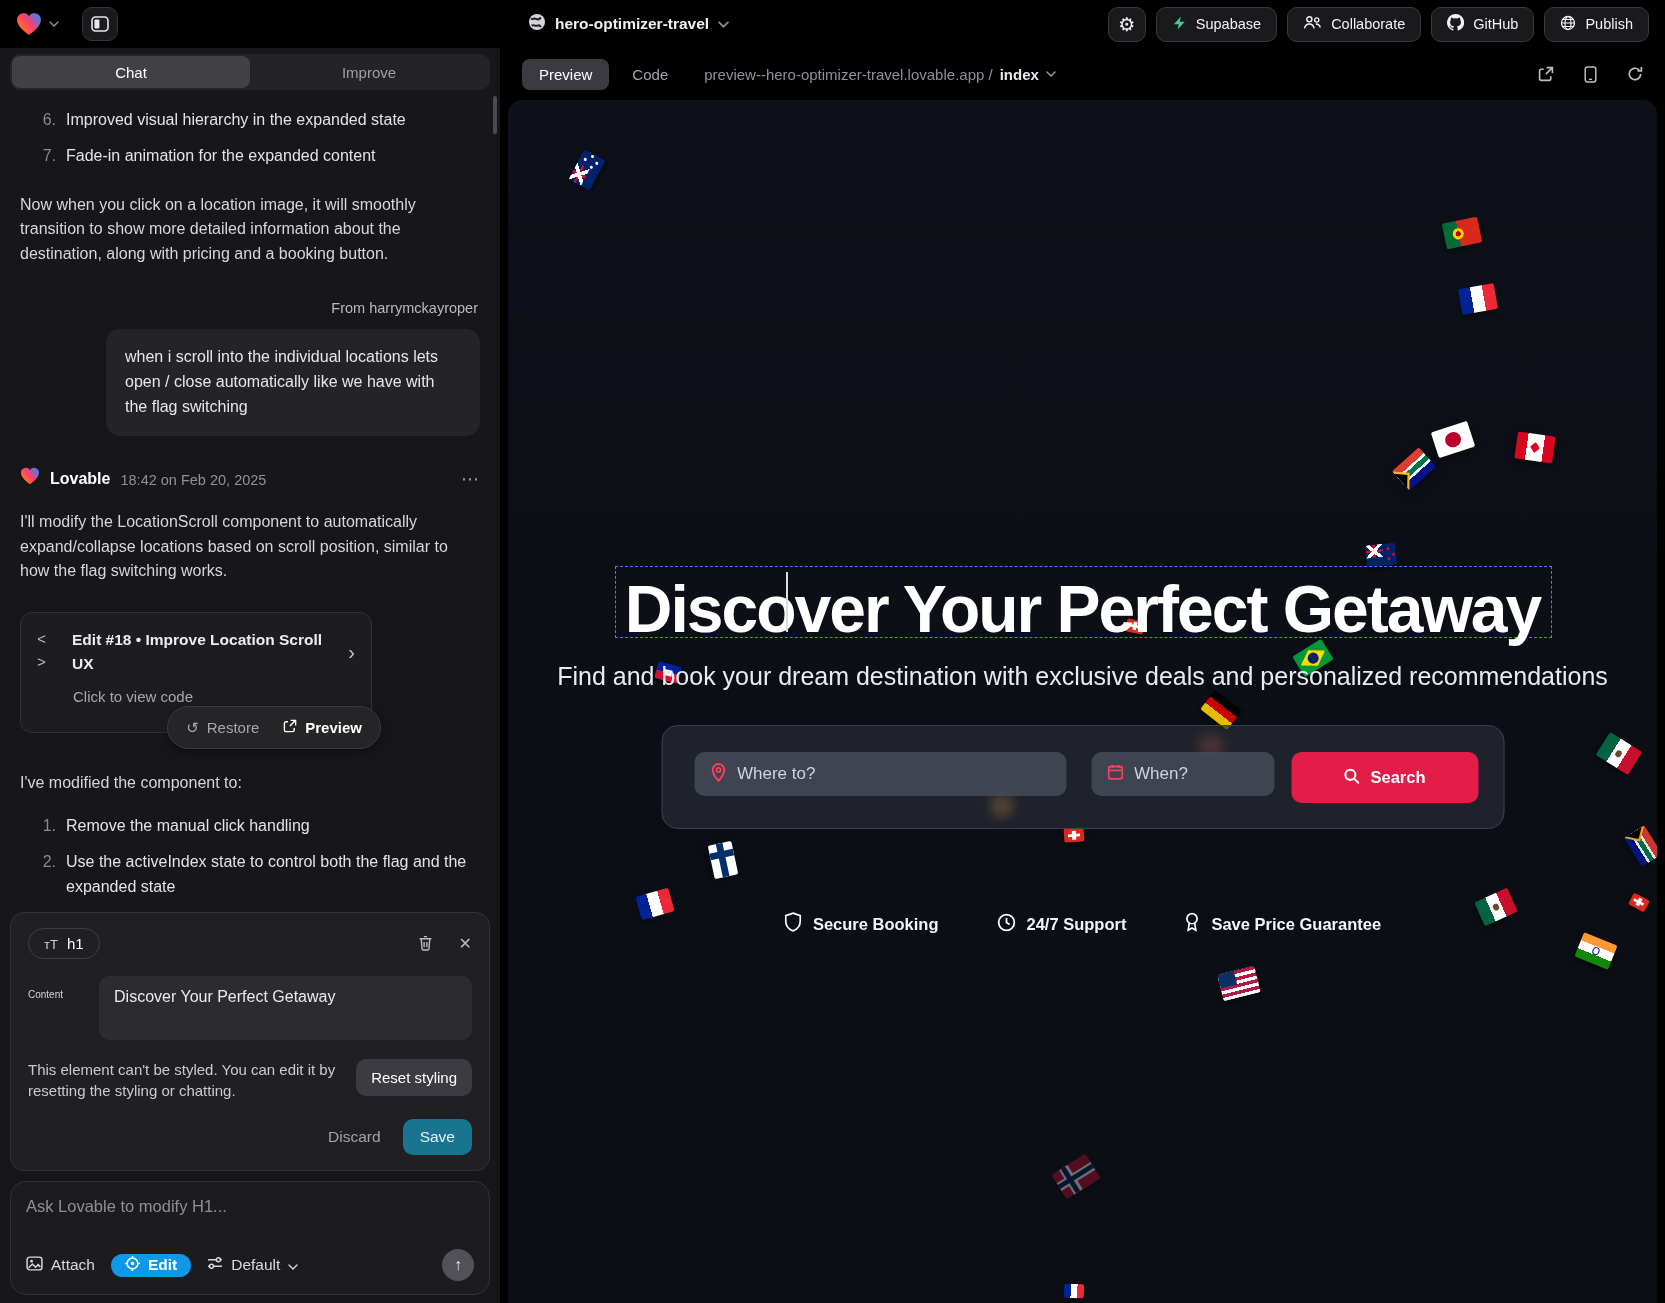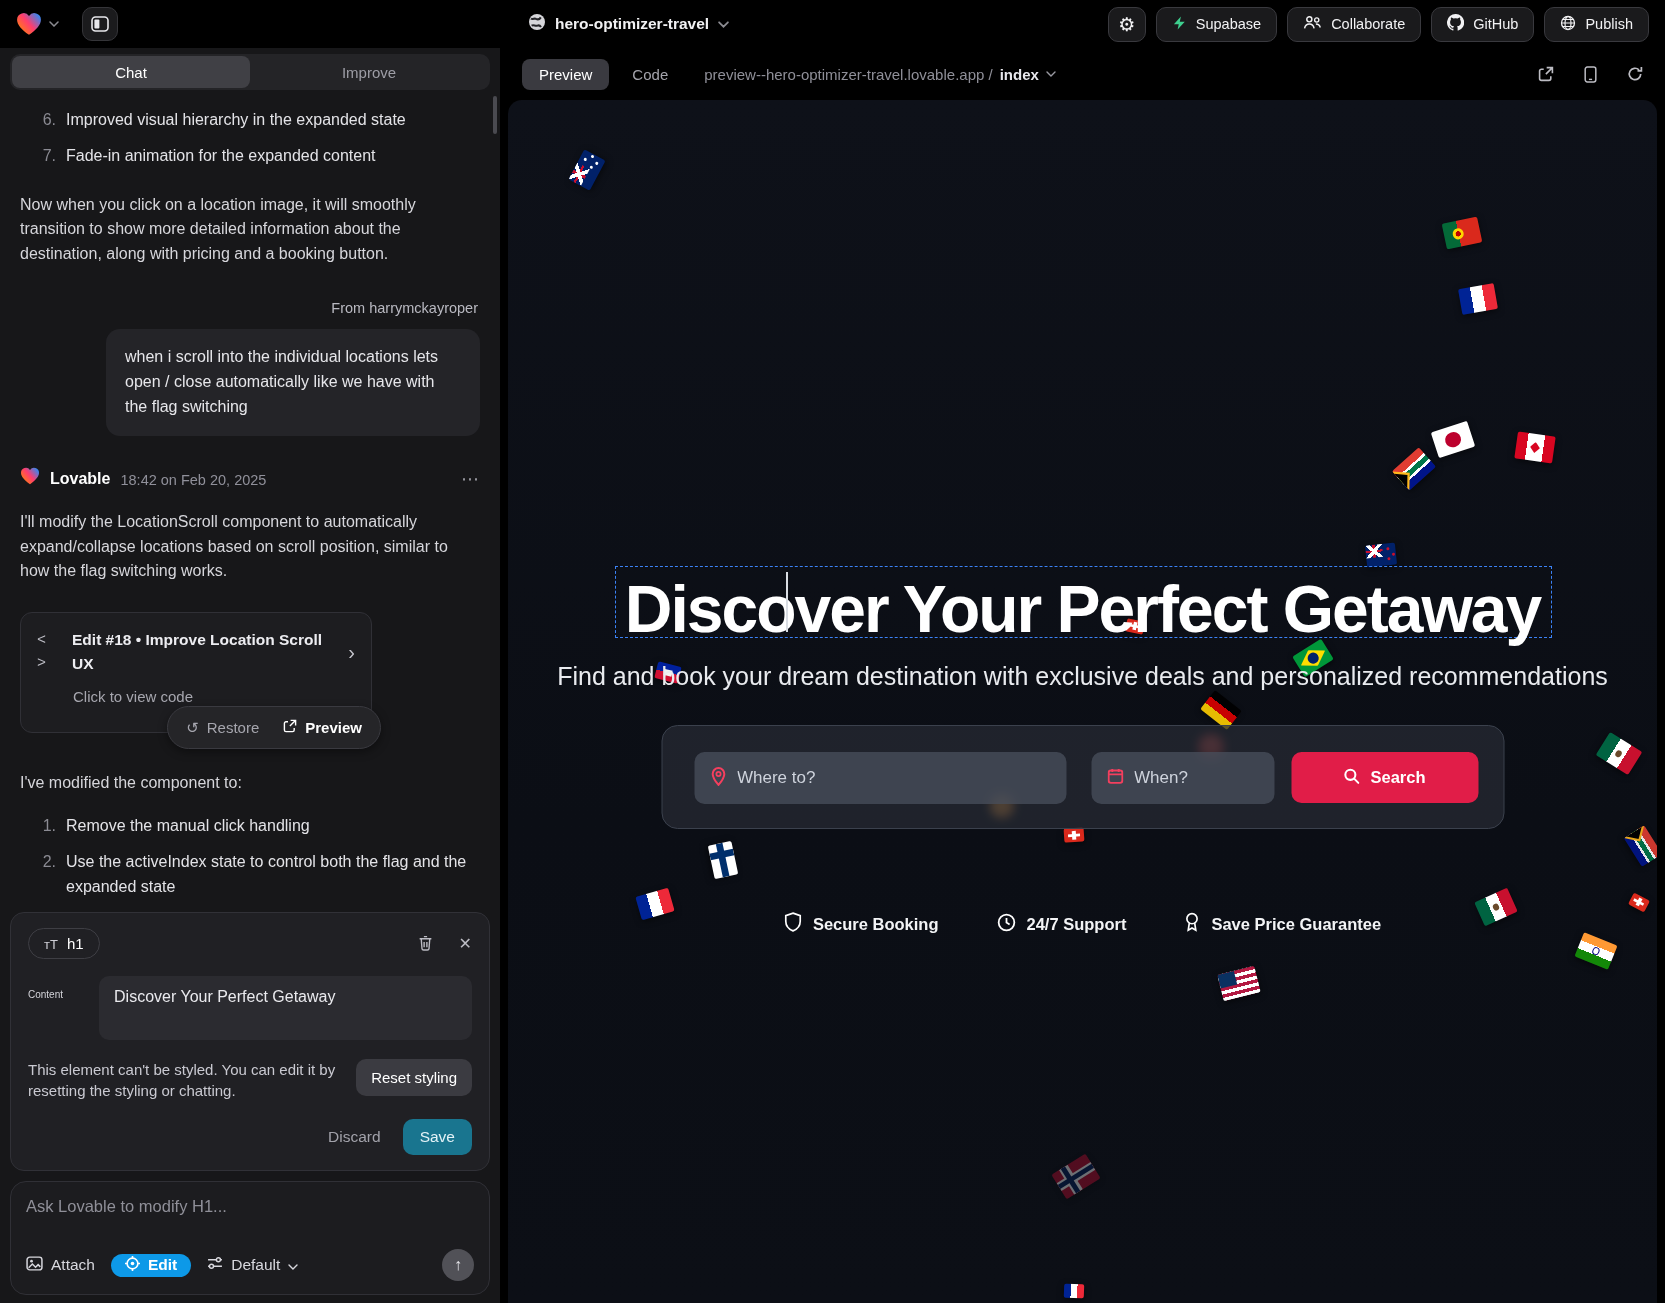--- a/index.html
+++ b/index.html
@@ -105,21 +105,21 @@
     border-radius:999px; padding:8px 19px; font-size:15.5px; font-weight:700; color:#fff; white-space:nowrap; }
   .selection-box { position:absolute; top:466px; left:calc(50% - 468px); width:937px; height:72px;
     border:1.5px dashed #3b82f6; pointer-events:none; }
   .caret { position:absolute; top:472px; left:calc(50% - 297px); width:2px; height:60px; background:#d9dde3; }
   .hero-title { position:absolute; top:471px; left:0; right:0; text-align:center; font-size:66px; font-weight:700;
     letter-spacing:-2px; color:#ffffff; }
   .hero-sub { position:absolute; top:562px; left:0; right:0; text-align:center; font-size:25px; color:#e9ebef; }
 
   .search-wrap { position:absolute; top:625px; left:50%; transform:translateX(-50%); width:843px; height:104px;
     background:rgba(39,43,53,.72); border:1px solid #3b414d; border-radius:16px; }
-  .field { position:absolute; top:26px; height:52px; background:rgba(72,78,91,.78); border-radius:10px;
+  .field { position:absolute; top:26px; height:44px; background:rgba(72,78,91,.78); border-radius:10px;
     display:flex; align-items:center; gap:11px; padding:0 16px; }
   .field input { background:transparent; border:none; outline:none; color:#dde1e8; font-size:17px; width:100%;
     font-family:"Liberation Sans", sans-serif; }
   .field input::placeholder { color:#ced3dc; }
   .f-where { left:32px; width:372px; }
   .f-when { left:429px; width:183px; }
   .search-btn { position:absolute; left:629px; top:26px; width:187px; height:51px; background:#e11d48; border:none;
     border-radius:10px; color:#fff; font-weight:700; font-size:16.5px; display:flex; align-items:center;
     justify-content:center; gap:11px; cursor:pointer; font-family:inherit; }
 

